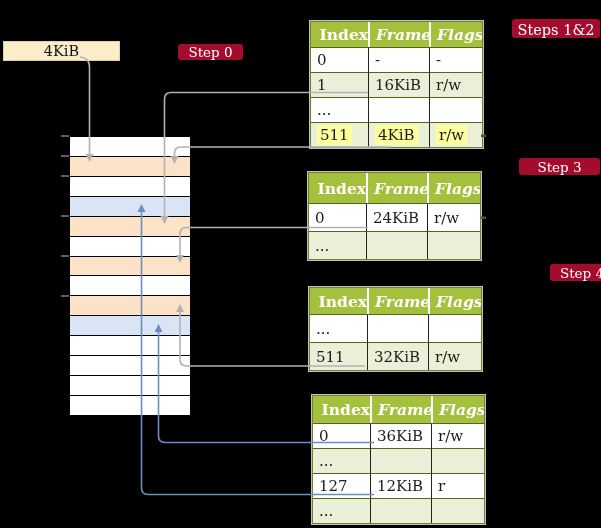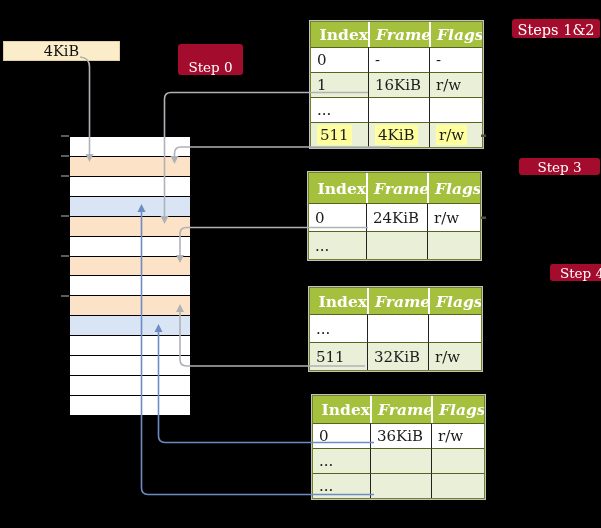--- a/index.html
+++ b/index.html
@@ -8,21 +8,21 @@
 
   
   .pagesize{position:absolute;left:3px;top:41px;width:117px;height:20px;
     background:#fcedca;border:1px solid #e3d0a0;box-sizing:border-box;
     display:flex;align-items:center;justify-content:center;
     font-size:14.5px;color:#111;}
 
   
   .step-label{position:absolute;background:#a30c2c;color:#fff;border-radius:3px;
     display:flex;align-items:flex-end;justify-content:center;font-size:13.5px;}
-  #step0  {left:178px;top:44px;width:65px;height:31px;}
+  #step0  {left:178px;top:44px;width:65px;height:16px;}
   #steps12{left:512px;top:19px;width:88px;height:19px;font-size:14.5px;}
   #step3  {left:519px;top:158px;width:81px;height:17px;}
   #step4  {left:518px;top:264px;width:64px;height:17px;margin-left:32px;}
 
   
   .memory{position:absolute;left:69px;top:136px;width:122px;height:280px;
     border:1px solid #000;box-sizing:border-box;display:flex;flex-direction:column;
     background:#fff;}
   .mrow{flex:1;border-top:1px solid #000;}
   .mrow:first-child{border-top:none;}
@@ -195,20 +195,25 @@
         <tr class="white">
           <td>0</td>
           <td>36KiB</td>
           <td>r/w</td>
         </tr>
         <tr class="green">
           <td>...</td>
           <td></td>
           <td></td>
         </tr>
+        <tr class="white">
+          <td>127</td>
+          <td>12KiB</td>
+          <td>r</td>
+        </tr>
         <tr class="green">
           <td>...</td>
           <td></td>
           <td></td>
         </tr>
       </tbody>
     </table>
 
   <svg class="overlay" width="601" height="528">
     <defs>

